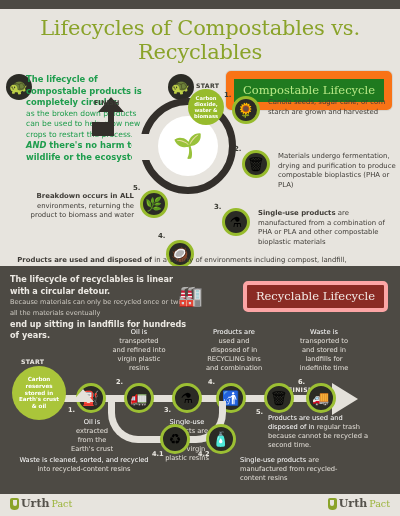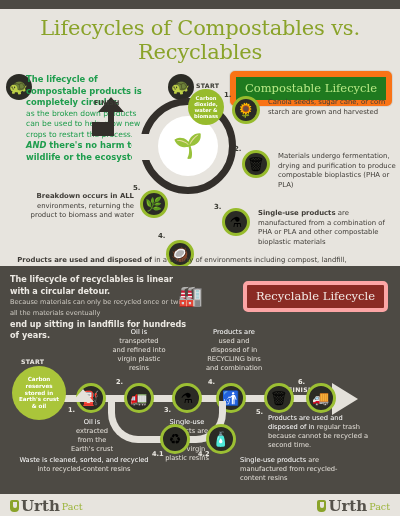--- a/index.html
+++ b/index.html
@@ -31,21 +31,21 @@
     font-family: "DejaVu Serif", serif;
     border-radius: 5px;
     padding: 4px 9px 5px 9px;
     font-size: 11.5px;
     white-space: nowrap;
   }
   .badge-comp {
     right: 8px; top: 3px;
     background: #1f7a1f;
     color: #b8e986;
-    border: 6px solid #f97316;
+    border: 8px solid #f97316;
     box-shadow: 0 0 0 1px #d7d4ce;
   }
   .badge-rec {
     right: 12px; top: 15px;
     background: #8a2b24;
     color: #f3e9e5;
     border: 4px solid #fca5a5;
   }
 
   .comp-intro {
@@ -188,21 +188,21 @@
   .logo.l { left: 10px; }
   .logo.r { right: 10px; }
   .logo-mark {
     width: 9px; height: 12px; background: #8aa32a;
     border-radius: 2px 2px 4px 4px; position: relative;
   }
   .logo-mark:after {
     content:""; position:absolute; left:2.5px; top:2px;
     width:4px; height:6px; background:#e7e4de; border-radius:0 0 2px 2px;
   }
-  .logo-t1 { font-family:"DejaVu Serif", serif; font-weight: bold; font-size: 15px; color: #55524b; }
+  .logo-t1 { font-family:"DejaVu Serif", serif; font-weight: bold; font-size: 11px; color: #55524b; }
   .logo-t2 { font-family:"DejaVu Serif", serif; font-size: 9.5px; color: #9bb43a; }
 </style>
 </head>
 <body>
 
 <div class="topbar"></div>
 
 <div class="title">
   <span>Lifecycles of Compostables vs.</span><br>
   <span>Recyclables</span>
@@ -308,20 +308,23 @@
   </div>
 
   <div class="rnode" style="left:264px; top:117px;">🗑</div>
   <div class="rnum" style="left:256px; top:142px;">5.</div>
   <div class="rtext" style="left:268px; top:148px; width:104px;">
     <b>Products are used and disposed of in</b> <span>regular trash because cannot be recycled a second time.</span>
   </div>
 
   <div class="rnode" style="left:306px; top:117px;">🚚</div>
   <div class="rnum" style="left:298px; top:112px;">6.</div>
+  <div class="rtext" style="left:286px; top:62px; width:76px; text-align:center;">
+    <b>Waste is</b><br><span>transported to</span><br><span>and stored in</span><br><span>landfills for</span><br><span>indefinite time</span>
+  </div>
 
   <div class="detour"></div>
   <div class="detour-arrow"></div>
 
   <div class="rnode" style="left:160px; top:158px;">♻</div>
   <div class="rnum" style="left:152px; top:184px;">4.1</div>
   <div class="rtext" style="left:10px; top:190px; width:148px; text-align:center;">
     <b>Waste is cleaned, sorted, and recycled</b><br><span>into recycled-content resins</span>
   </div>
 

